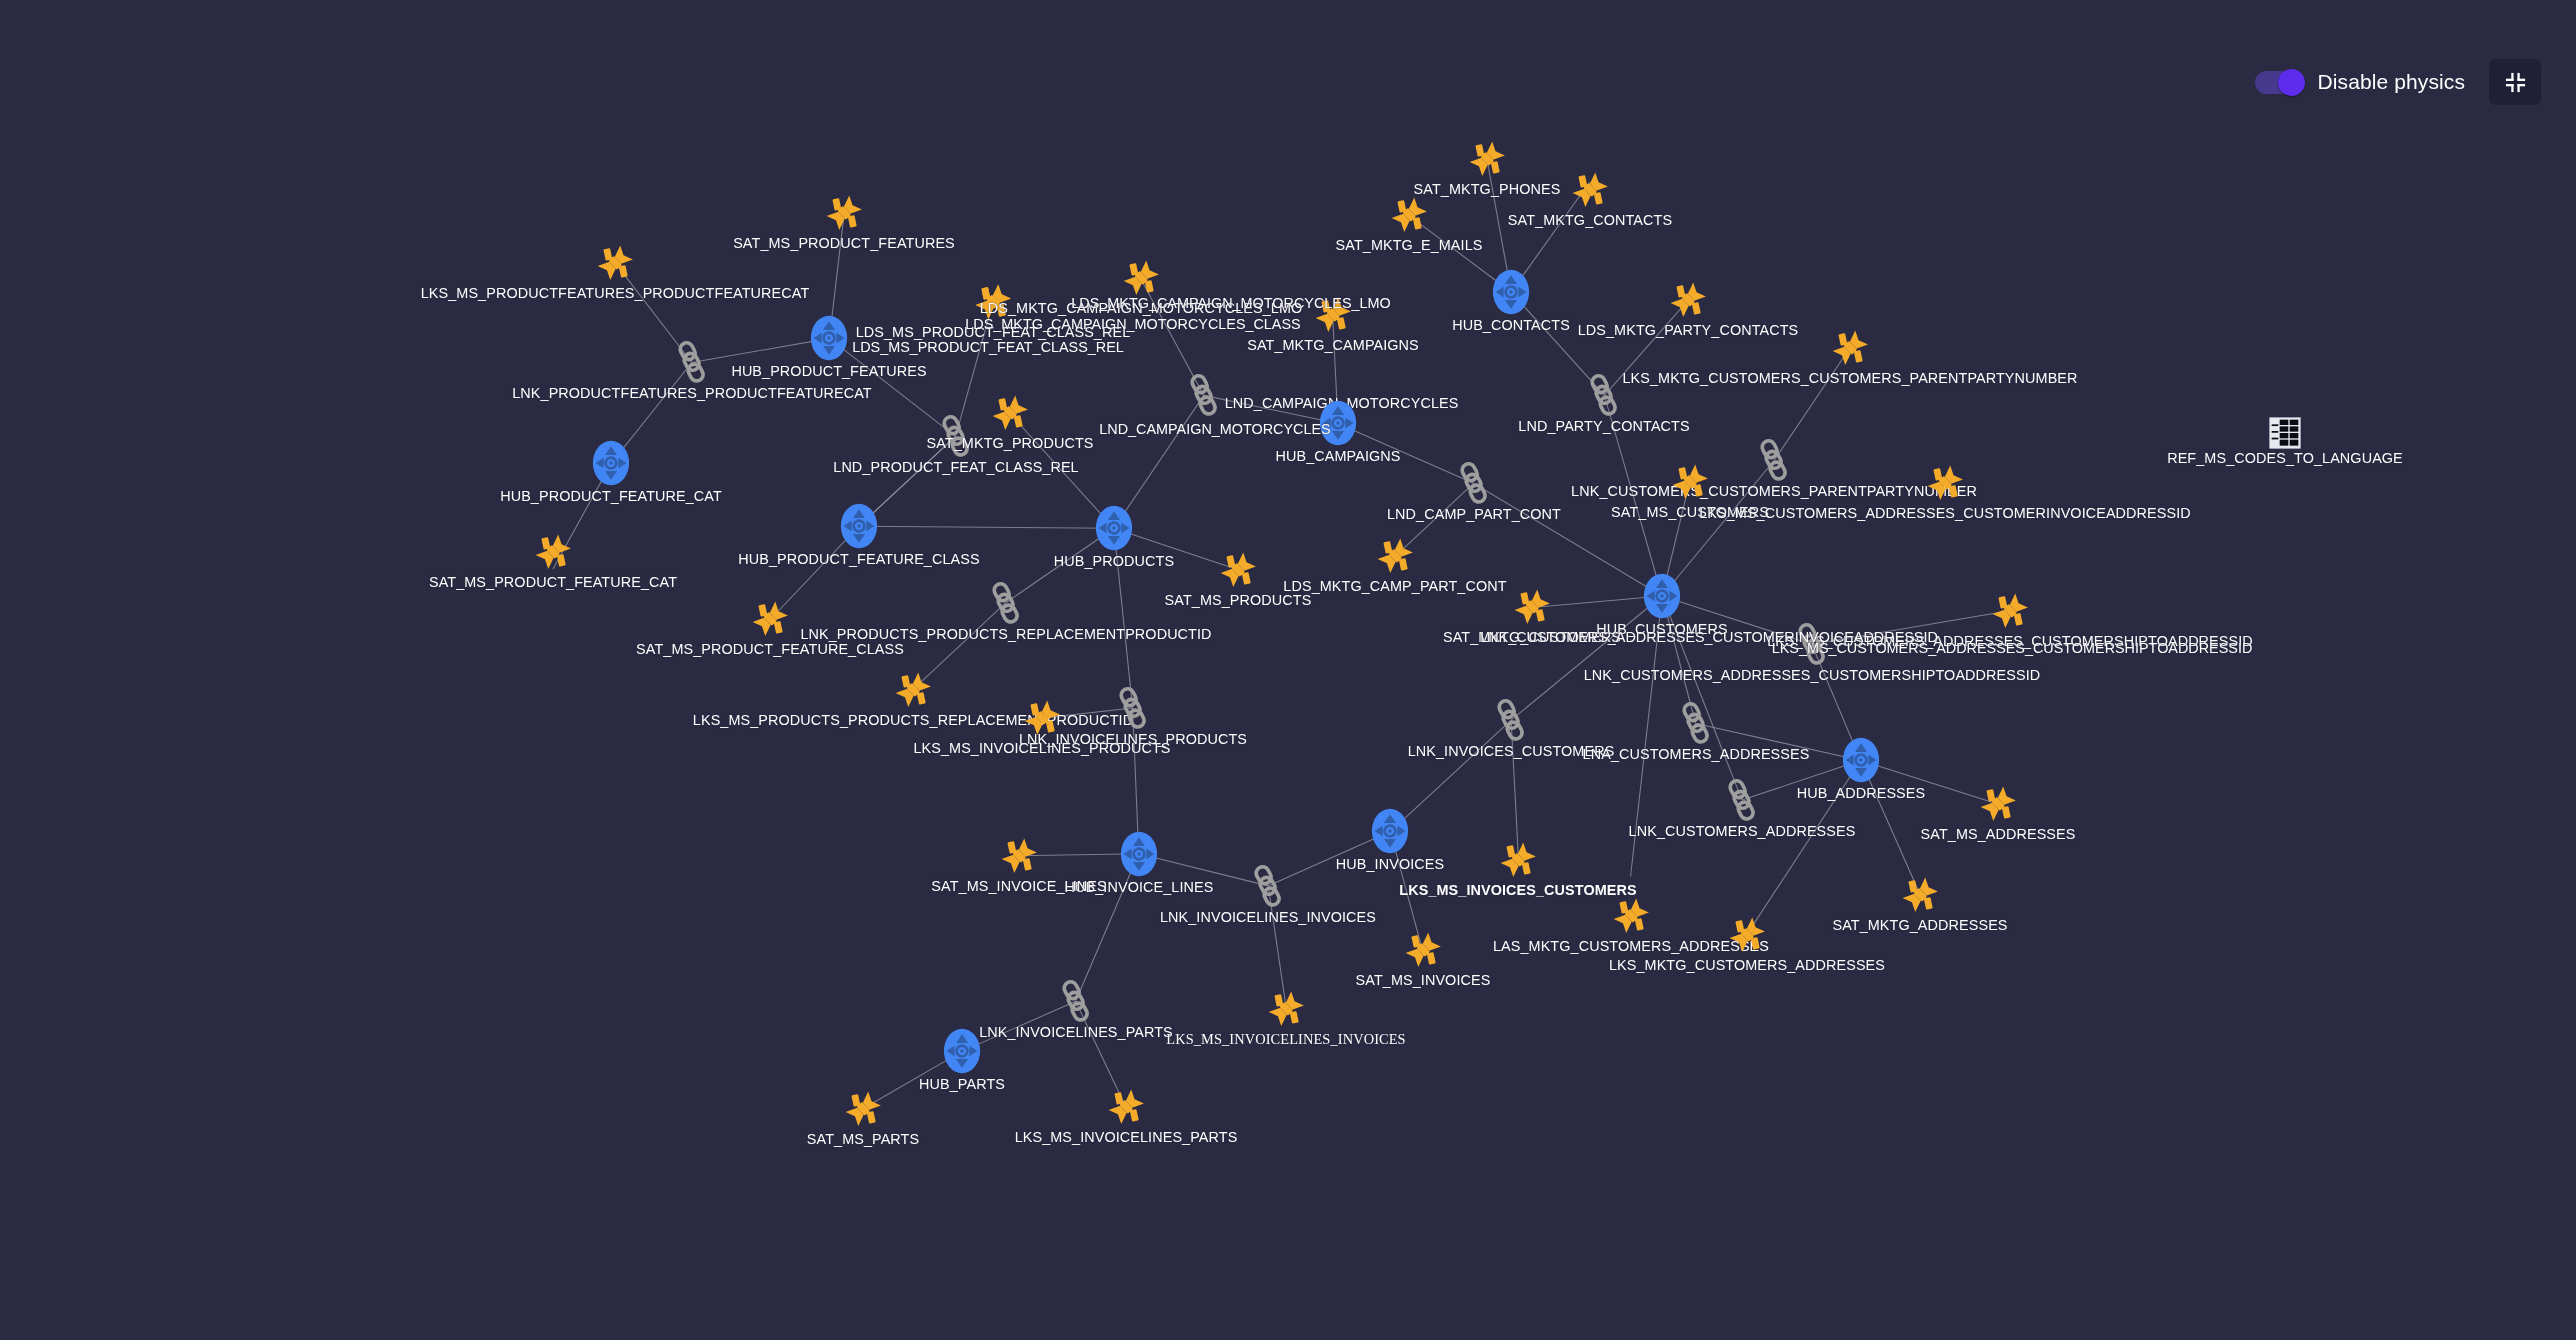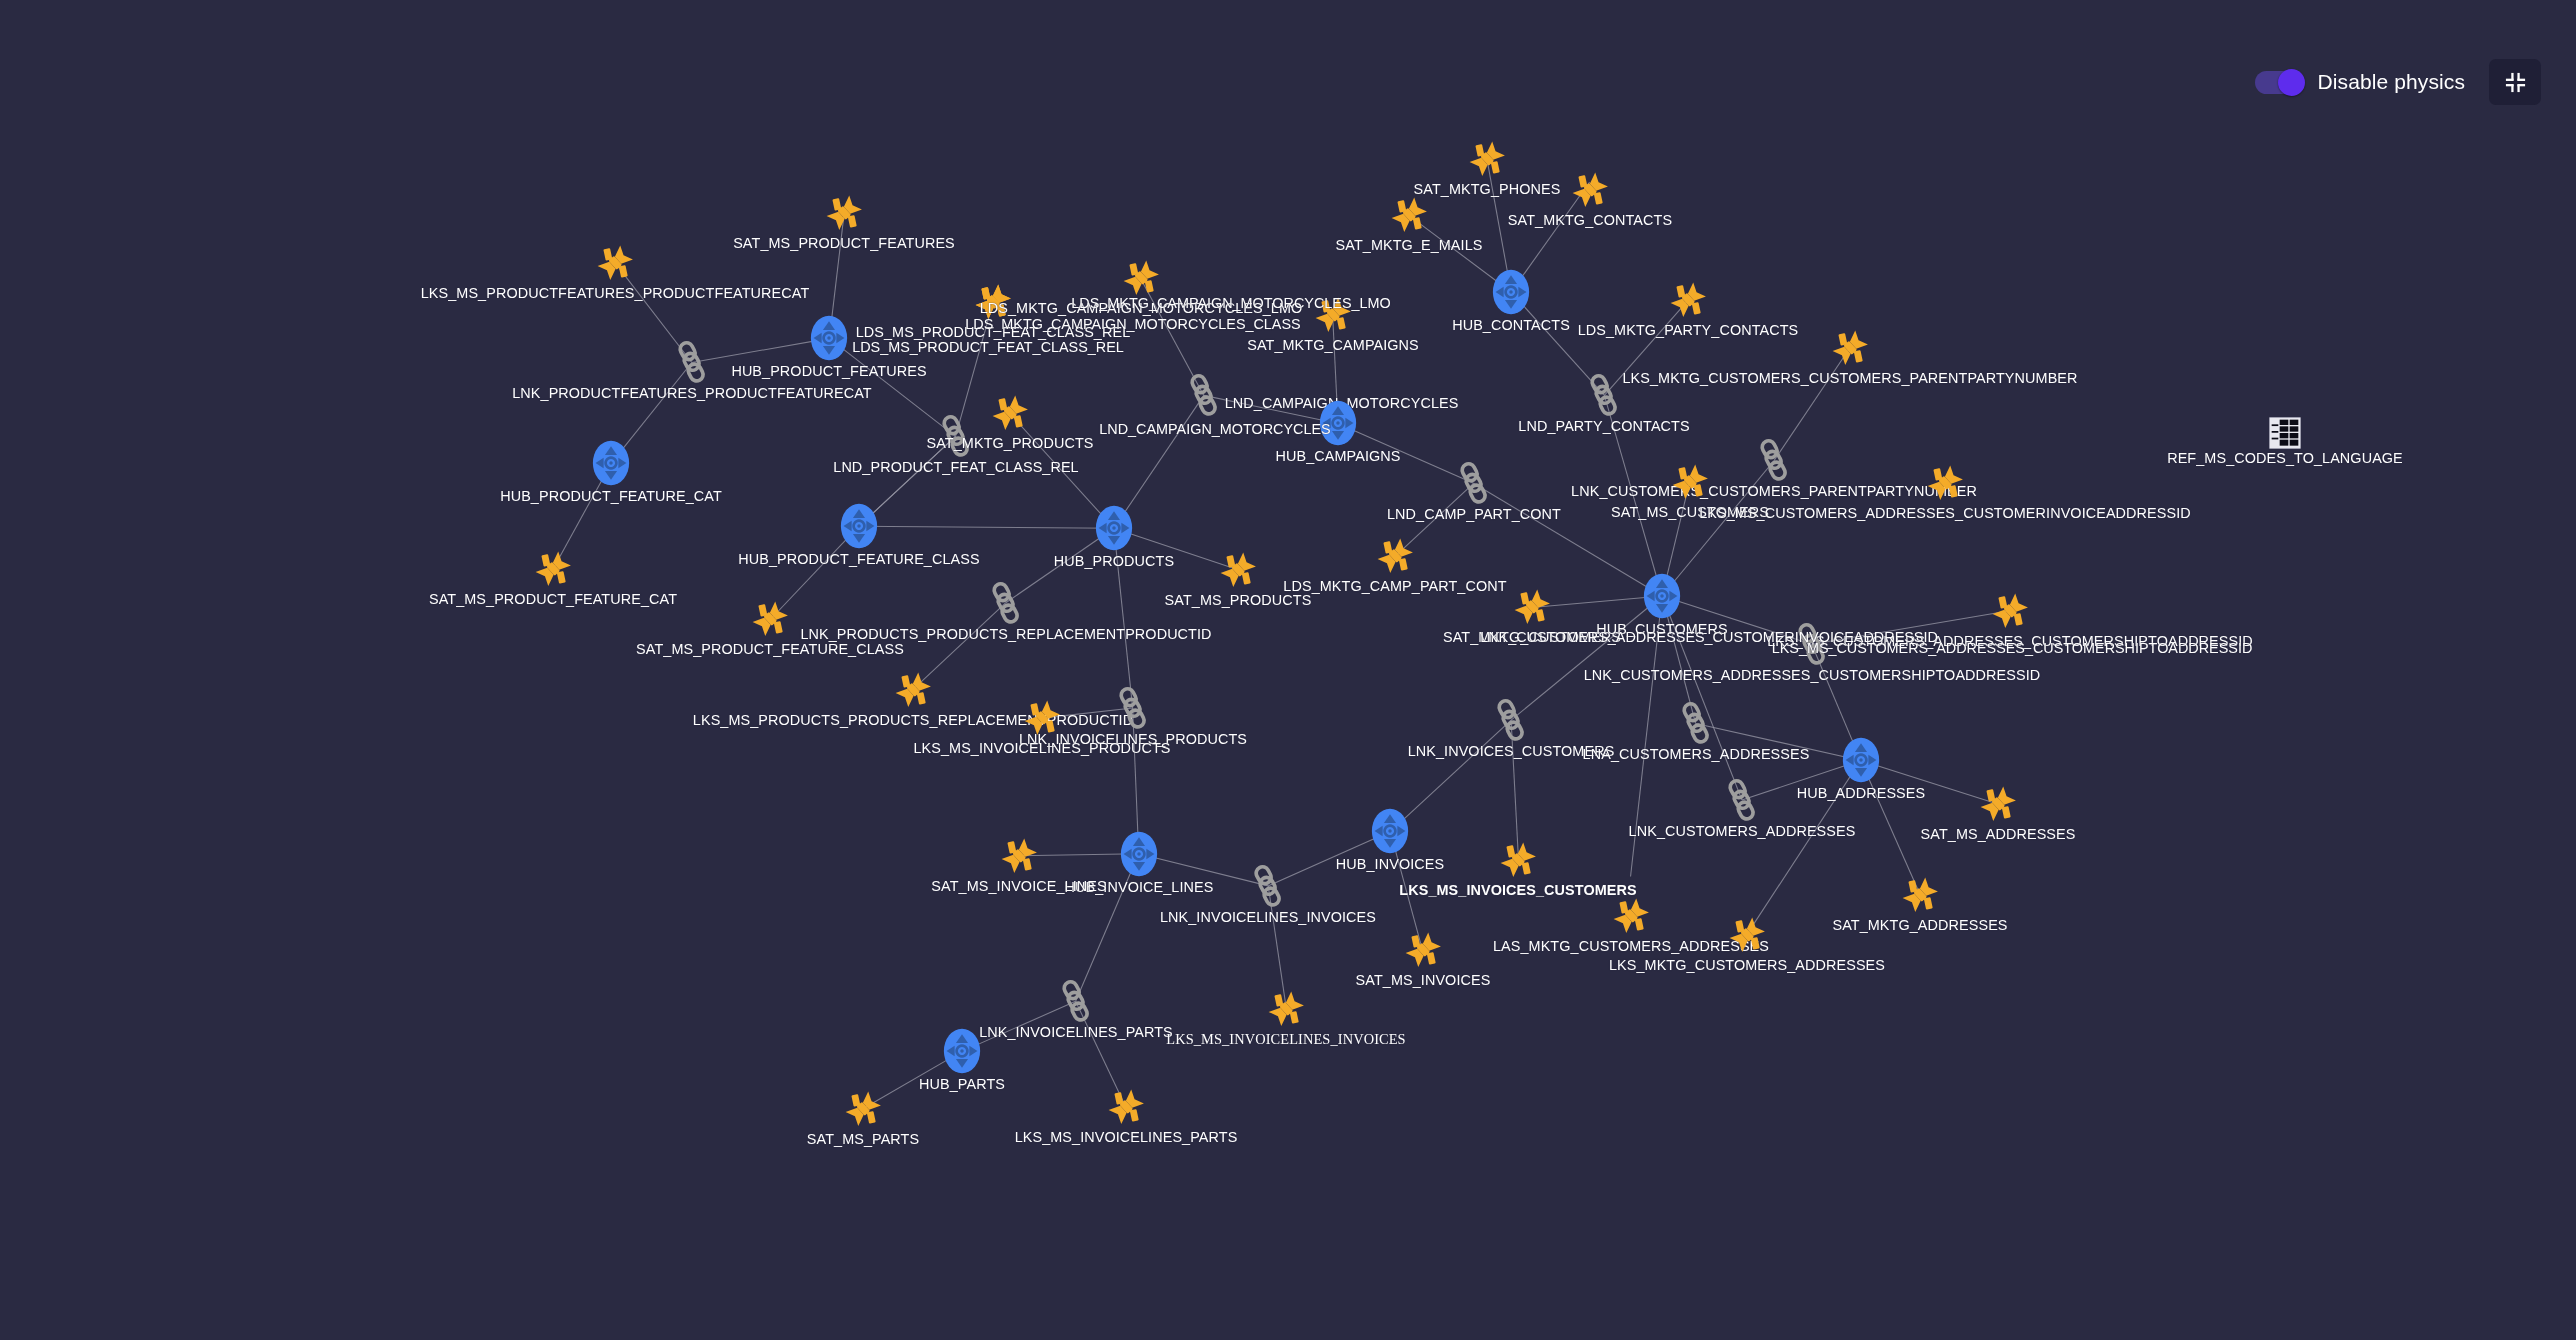--- a/index.html
+++ b/index.html
@@ -257,21 +257,21 @@
       <polygon points="29,10 38,23 20,23"></polygon>
       <polygon points="29,60 38,47 20,47"></polygon>
       <polygon points="6,35 18,27 18,43"></polygon>
       <polygon points="52,35 40,27 40,43"></polygon>
       <path d="M29 25 a10 10 0 1 0 0.01 0 z M29 29 a6 6 0 1 1 -0.01 0 z"></path>
       <circle cx="29" cy="35" r="2.6"></circle>
     </g>
   </svg></span>
           <span class="caption">HUB_PRODUCT_FEATURE_CAT</span>
         </div>
-        <div class="node" style="left: 553px; top: 569px;">
+        <div class="node" style="left: 553px; top: 552px;">
           <span class="glyph"><svg width="42" height="42" viewBox="0 0 62 62">
     <g fill="#f4ab29" transform="rotate(-42 31 31)">
       <rect x="27" y="6" width="10" height="17" rx="1.5" transform="rotate(30 32 14)"></rect>
       <rect x="27" y="40" width="10" height="17" rx="1.5" transform="rotate(30 32 48)"></rect>
       <rect x="26" y="22" width="11" height="18" rx="2"></rect>
       <polygon points="37,24 54,17 48,31 54,45 37,38"></polygon>
       <polygon points="26,24 9,17 15,31 9,45 26,38"></polygon>
     </g>
   </svg></span>
           <span class="caption">SAT_MS_PRODUCT_FEATURE_CAT</span>

